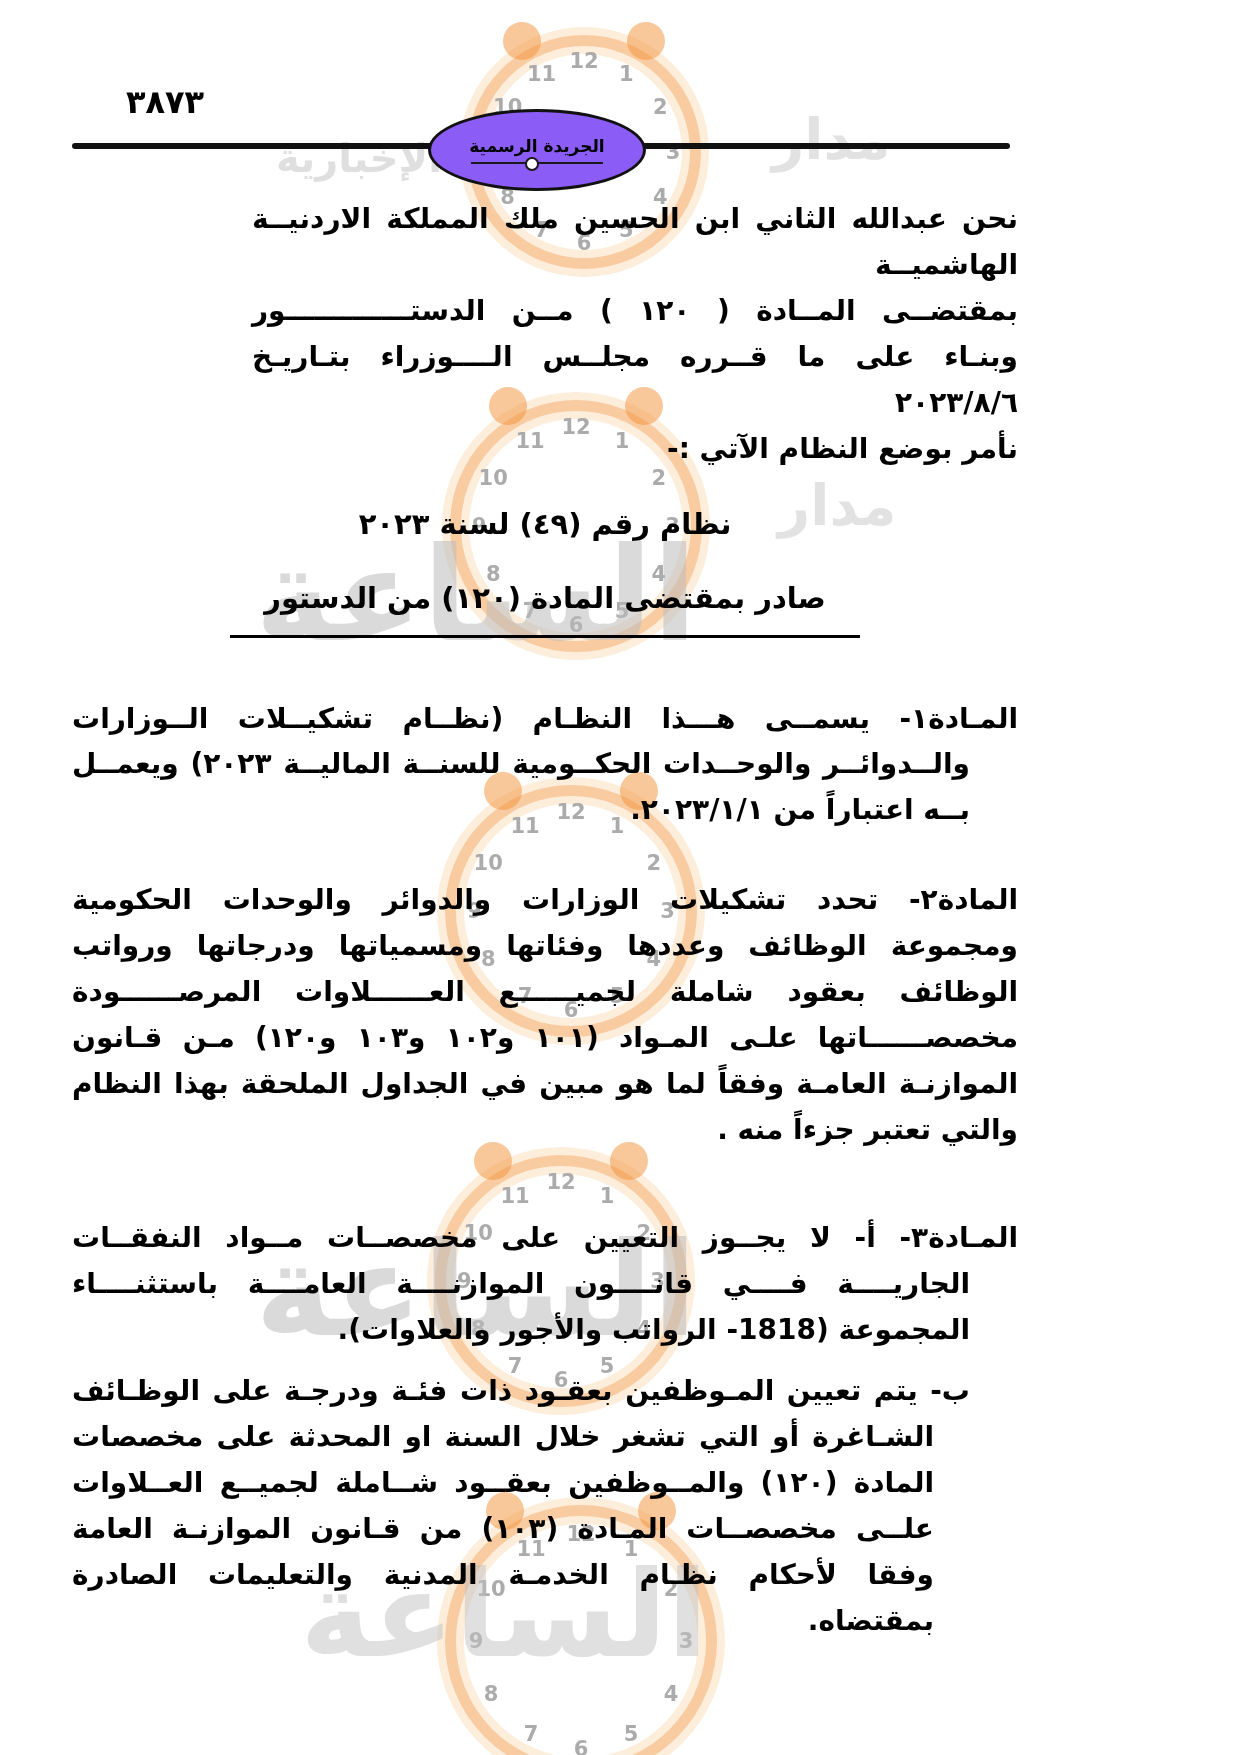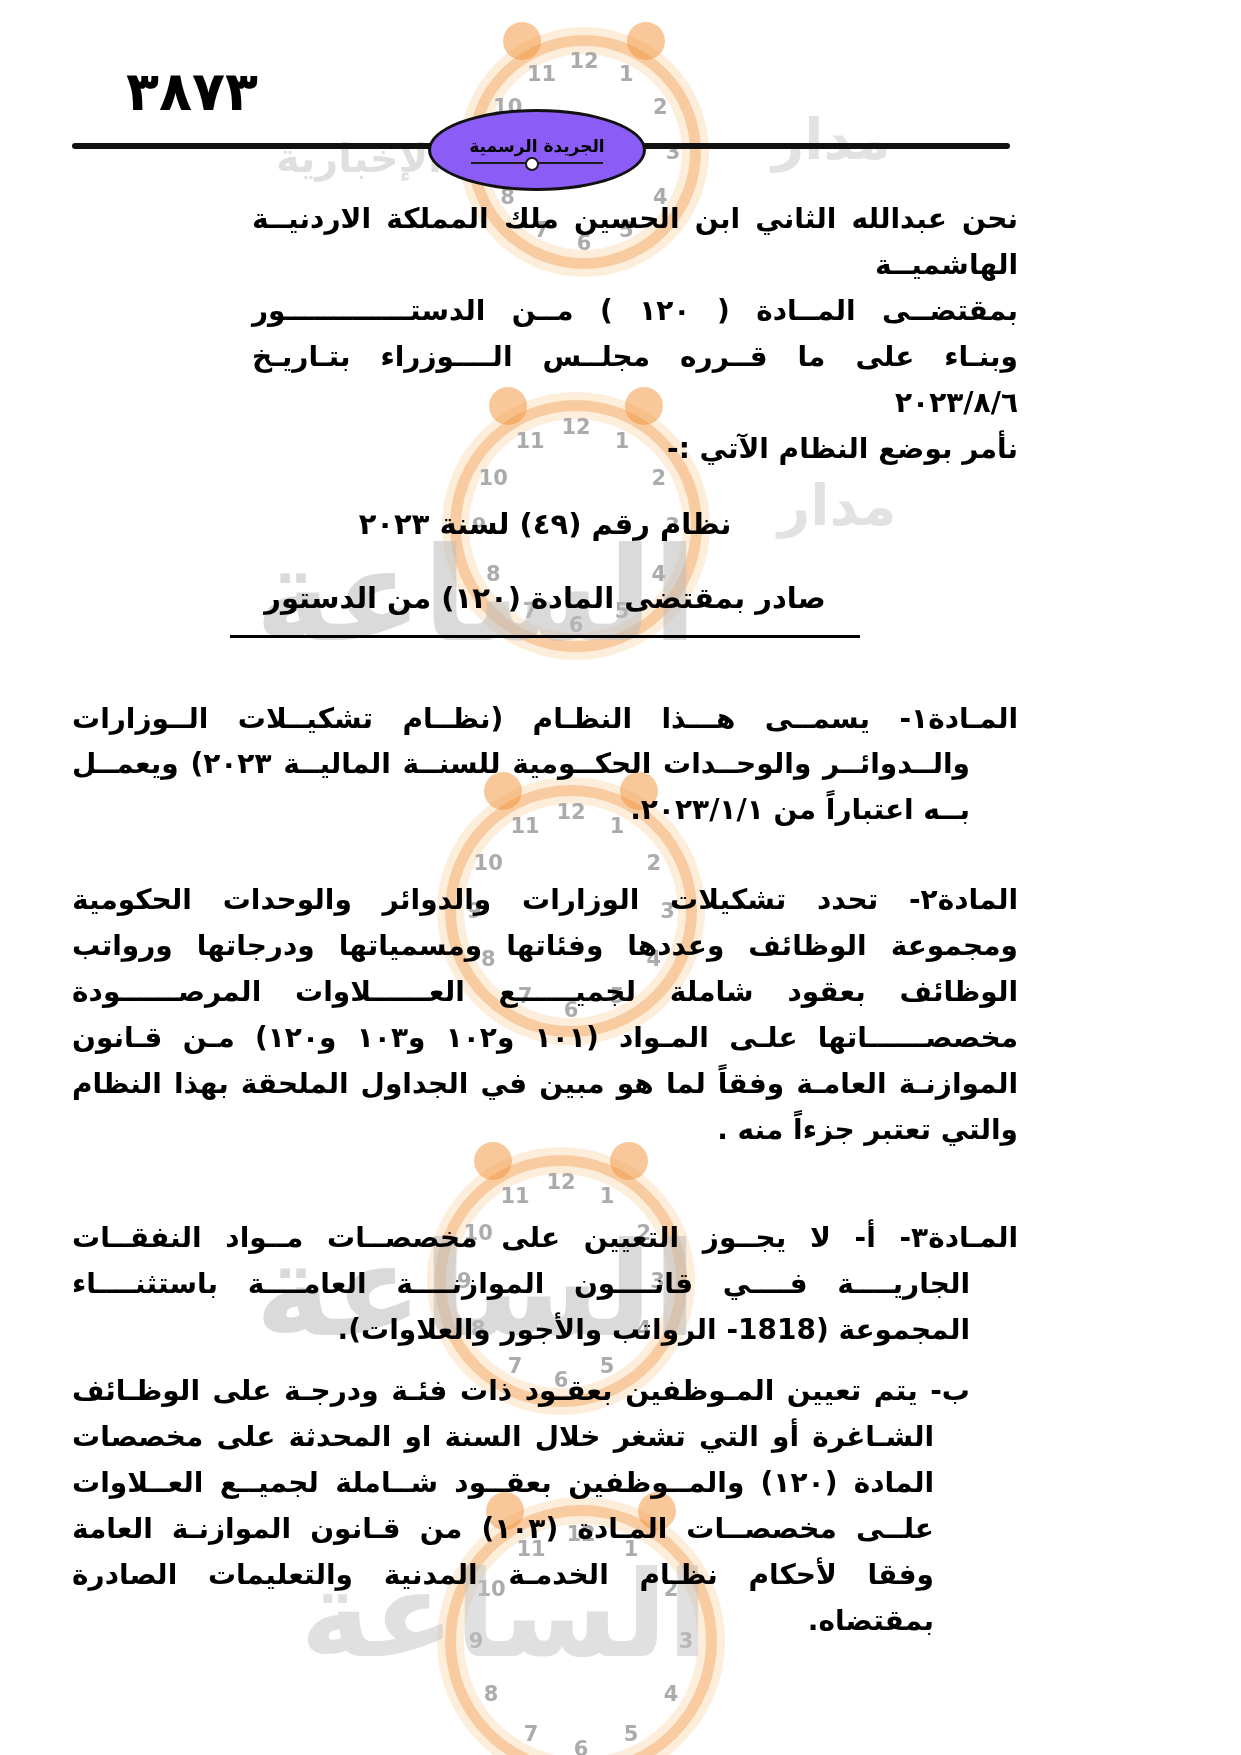--- a/index.html
+++ b/index.html
@@ -41,22 +41,22 @@
   .wm-text { position:absolute; color:#c6c6c6; line-height:1; white-space:nowrap; }
   .wm-t1 { left:276px; top:138px;  font-size:40px;  opacity:.55; }
   .wm-t2 { left:772px; top:112px;  font-size:56px;  opacity:.5;  }
   .wm-t3 { left:778px; top:478px;  font-size:56px;  opacity:.5;  }
   .wm-t4 { left:255px; top:530px;  font-size:130px; opacity:.55; color:#bdbdbd; }
   .wm-t5 { left:255px; top:1225px; font-size:130px; opacity:.55; color:#bdbdbd; }
   .wm-t6 { left:300px; top:1555px; font-size:120px; opacity:.5;  color:#c2c2c2; }
 
   
   .page-number {
-    position:absolute; left:126px; top:60px;
-    font-size:54px; z-index:2;text-align:center;
+    position:absolute; left:126px; top:83px;
+    font-size:32px; z-index:2;text-align:center;
   }
   .header-rule {
     position:absolute; left:72px; top:143px; width:938px; height:6px;
     background:#111; border-radius:3px; z-index:1;
   }
   .gazette-seal {
     position:absolute; left:428px; top:109px; width:212px; height:76px;
     background:#8b5cf6; border:3px solid #111; border-radius:50%;
     display:flex; flex-direction:column; align-items:center; justify-content:center;
     z-index:3;

